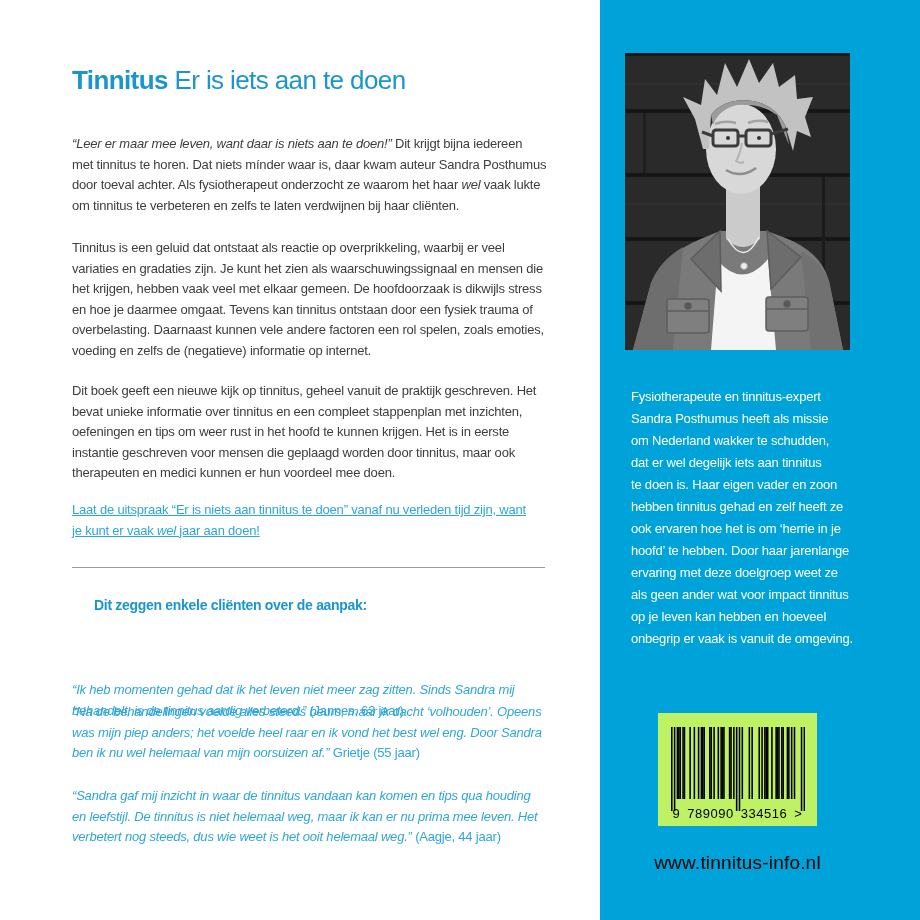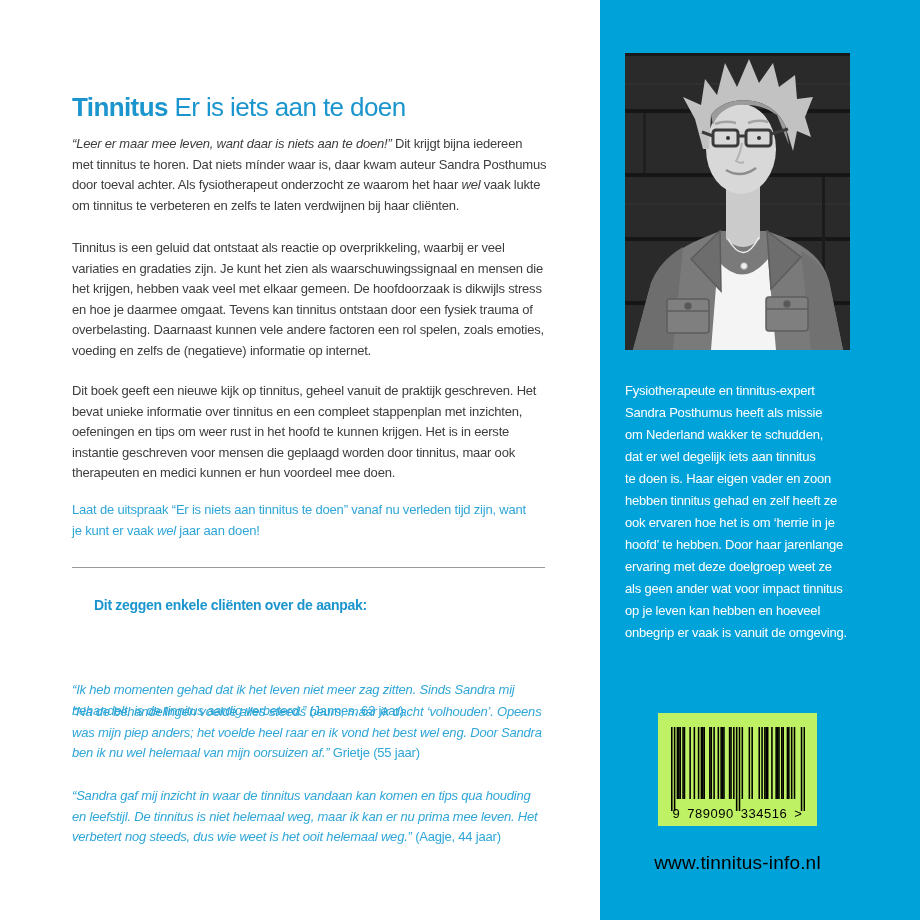--- a/index.html
+++ b/index.html
@@ -9,43 +9,43 @@
     --body-text:#3d3d3c;
     --divider-gray:#9a9a9a;
   }
   html,body{margin:0;padding:0;background:#e8e8e8;}
   .page{
     position:relative;width:920px;height:920px;background:#ffffff;
     overflow:hidden;font-family:"Liberation Sans",sans-serif;
     margin:0 auto;
   }
   
-  .title{position:absolute;left:72px;top:92px;margin:0;font-size:26px;
+  .title{position:absolute;left:72px;top:65px;margin:0;font-size:26px;
     letter-spacing:-0.6px;color:var(--accent-blue);white-space:pre;font-weight:400;}
   .title .b{font-weight:700;}
   .body{position:absolute;left:72px;margin:0;font-size:13px;line-height:20.5px;
     letter-spacing:-0.2px;color:var(--body-text);white-space:pre;}
   .it{font-style:italic;}
   .cyan{color:var(--quote-cyan);}
   .p-intro{top:134px;}
   .p-tinnitus{top:238px;}
   .p-book{top:381px;}
-  .p-cta{top:500px;}
+  .p-cta{top:500px;text-decoration:underline;}
   .divider{position:absolute;left:72px;top:567px;width:473px;height:1px;
     background:var(--divider-gray);border:none;margin:0;}
   .cust-heading{position:absolute;left:72px;top:597px;margin:0;font-size:14px;
     font-weight:700;letter-spacing:-0.3px;color:var(--accent-blue);white-space:pre;padding-left:22px;}
   .t1{top:636px;margin-top:44px;}
   .t2{top:702px;}
   .t3{top:786px;}
   
   .right-panel{position:absolute;left:600px;top:0;width:320px;height:920px;
     background:var(--panel-cyan);}
   .photo{position:absolute;left:25px;top:53px;width:225px;height:297px;display:block;}
-  .bio{position:absolute;left:25px;top:380px;margin:0;color:#ffffff;font-size:13px;
+  .bio{position:absolute;left:25px;top:380px;margin:6px;color:#ffffff;font-size:13px;
     line-height:22px;letter-spacing:-0.2px;white-space:pre;}
   .barcode-box{position:absolute;left:58px;top:713px;width:159px;height:113px;
     background:#bef264;}
   .barcode-bars{position:absolute;left:13px;top:14px;}
   .barcode-number{position:absolute;left:0;bottom:5px;width:100%;text-align:center;
     color:#000;font-size:13px;letter-spacing:0.5px;word-spacing:3px;white-space:pre;}
   .website{position:absolute;left:25px;top:852px;width:225px;margin:0;
     text-align:center;color:#000000;font-size:19px;letter-spacing:0.2px;font-weight:400;}
 </style>
 </head>

